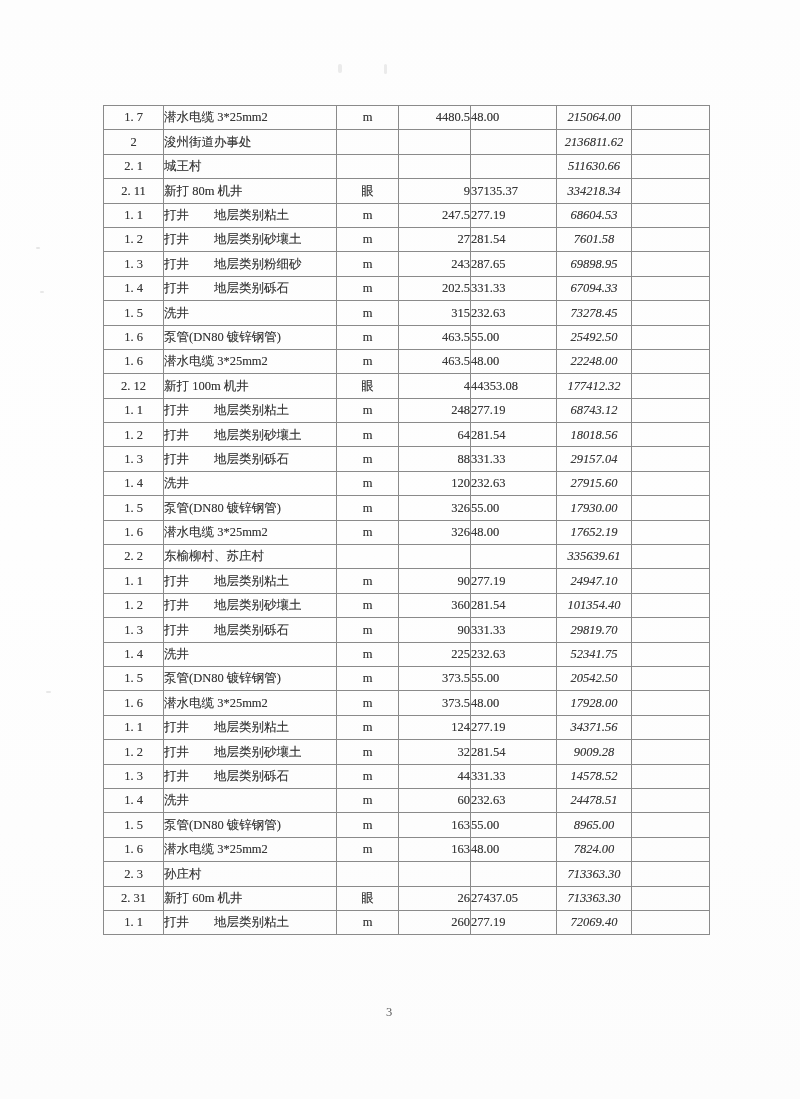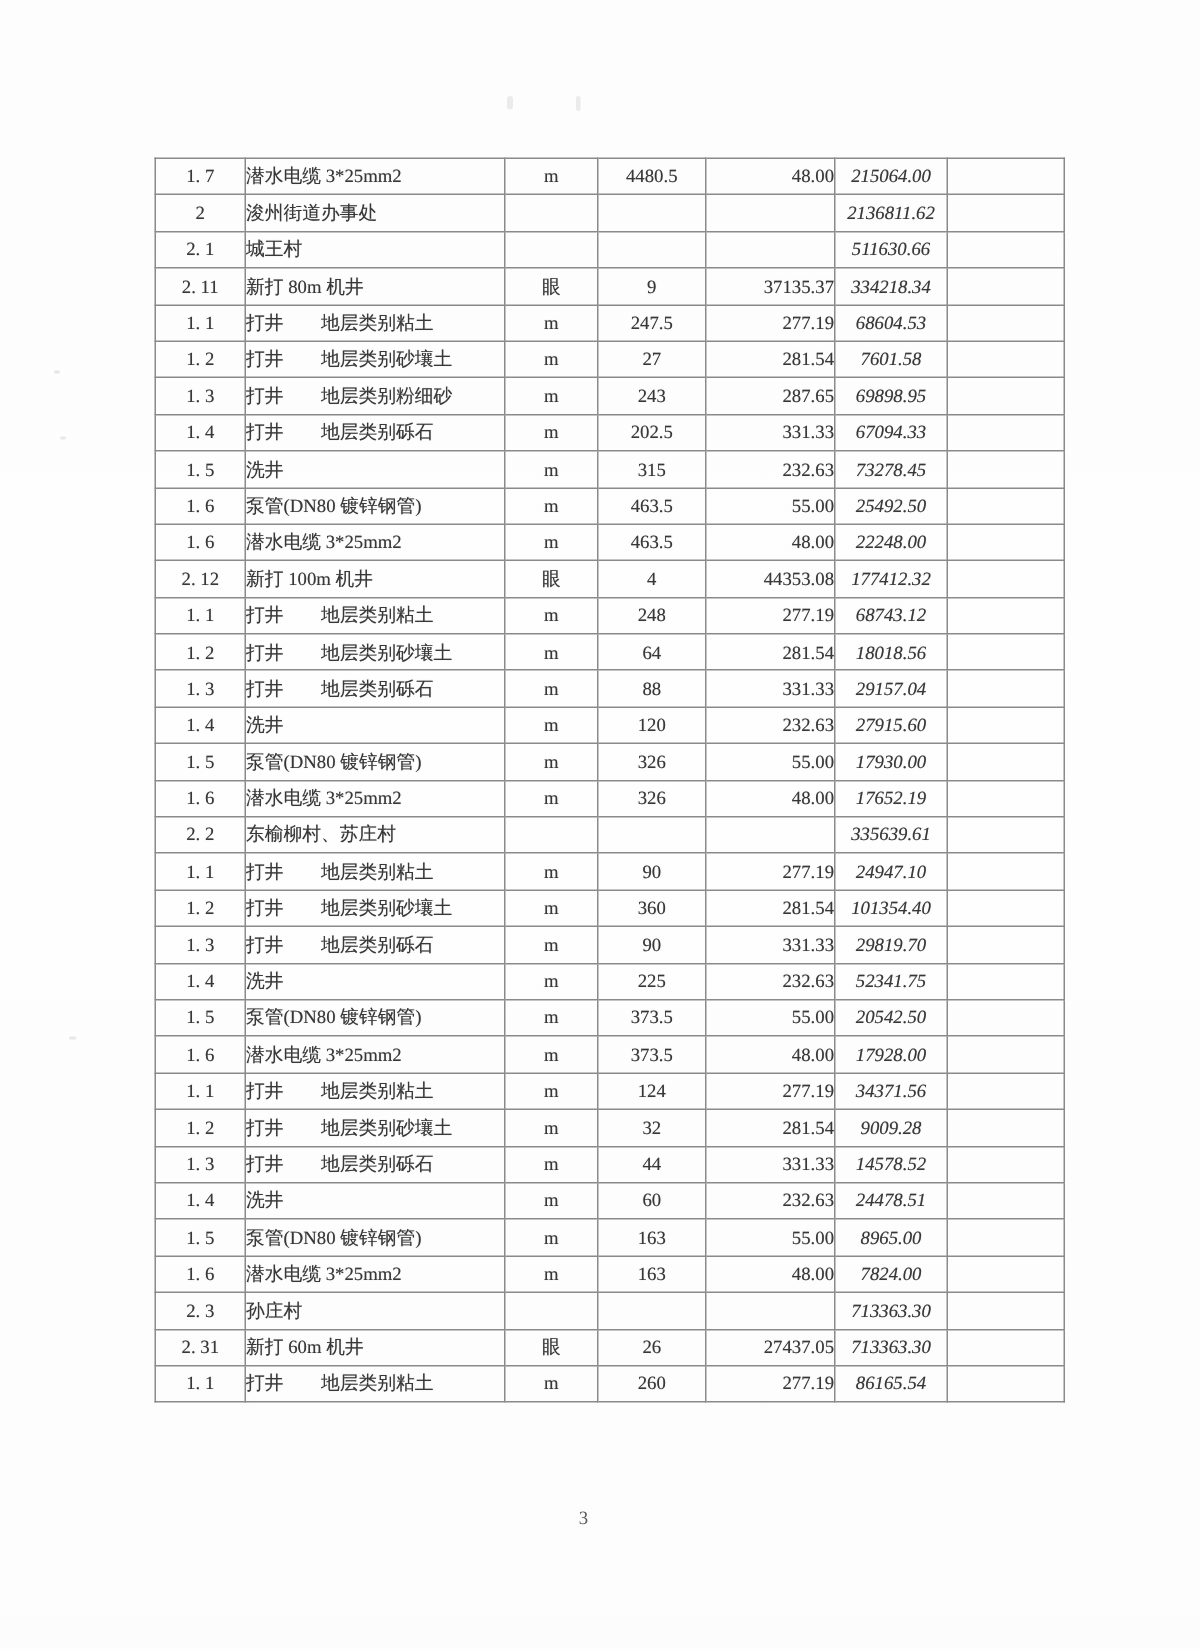--- a/index.html
+++ b/index.html
@@ -35,22 +35,22 @@
     line-height: 1;
     color: #383838;
     white-space: pre;
     overflow: hidden;
     text-shadow: 0 0 0.5px rgba(70,70,70,0.55);
     vertical-align: middle;
   }
   td.c-no     { text-align: center; }
   td.c-name   { text-align: left; padding-left: 11px; }
   td.c-unit   { text-align: center; font-size: 12px; }
-  td.c-qty    { text-align: center; }
-  td.c-price  { text-align: right; padding-right: 9px; }
+  td.c-qty    { text-align: right; }
+  td.c-price  { padding-right: 9px; }
   td.c-amount { text-align: center; padding-right: 7px; font-style: italic; }
   .page-number {
     position: absolute;
     left: 379px;
     top: 1005px;
     width: 20px;
     text-align: center;
     font-size: 12.5px;
     color: #5a5a5a;
   }
@@ -384,21 +384,21 @@
       <td class="c-price">27437.05</td>
       <td class="c-amount">713363.30</td>
       <td class="c-blank"></td>
     </tr>
         <tr>
       <td class="c-no">1. 1</td>
       <td class="c-name">打井　　地层类别粘土</td>
       <td class="c-unit">m</td>
       <td class="c-qty">260</td>
       <td class="c-price">277.19</td>
-      <td class="c-amount">86165.54</td>
+      <td class="c-amount">72069.40</td>
       <td class="c-blank"></td>
     </tr>
       </tbody>
   </table>
 
   <div class="page-number">3</div>
 
 </div>
 
 </body></html>

